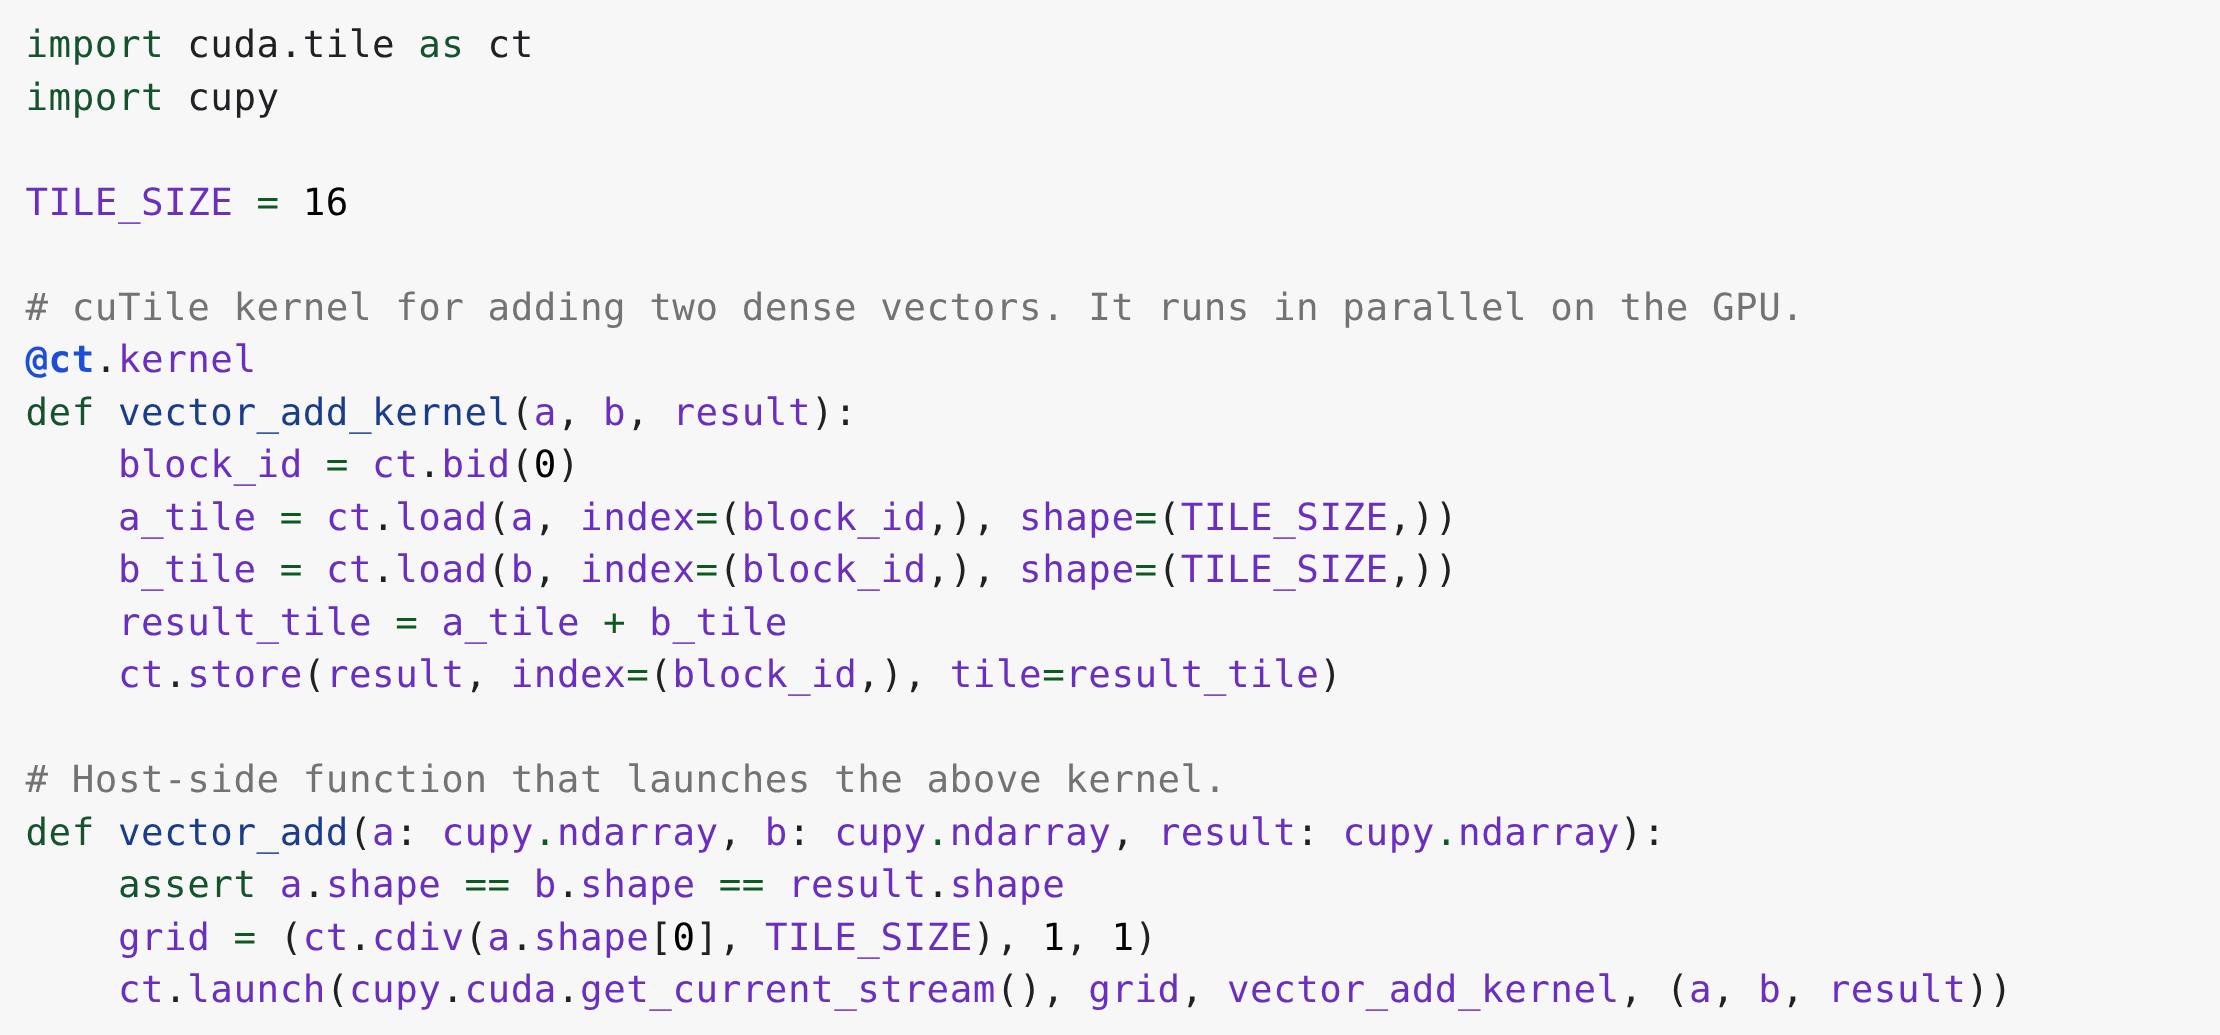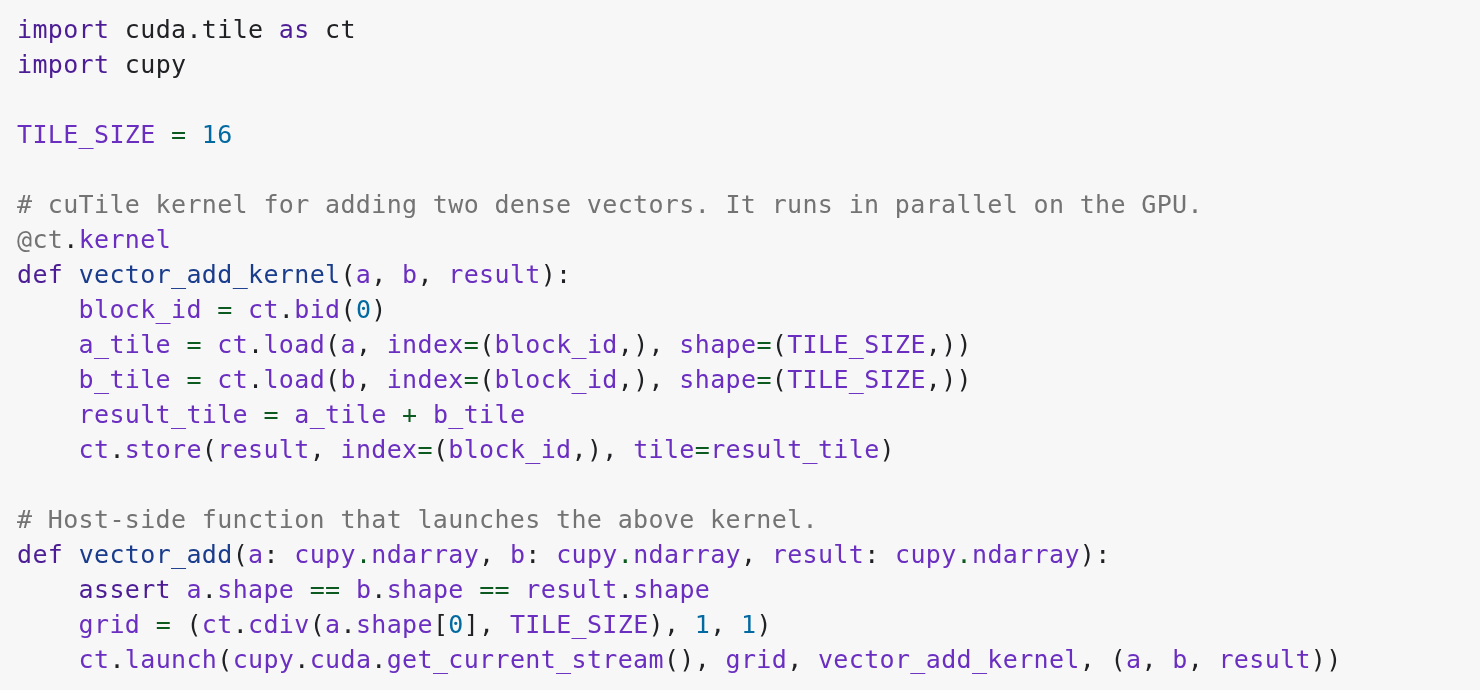--- a/index.html
+++ b/index.html
@@ -7,25 +7,25 @@
   .code {
     font-family: "DejaVu Sans Mono", "Liberation Mono", monospace;
     font-size: 25px;
     line-height: 35px;
     color: #202124;
     padding: 12px 0 0 17px;
     white-space: pre;
     letter-spacing: 0.35px;
   }
   .line { height:35px; }
-  .kw { color:#4c1d95; }
+  .kw { color:#14532d; }
   .fn { color:#1a3c8c; }
   .v  { color:#6a2fc0; }
   .op { color:#0d5a20; }
-  .num{ color:#0369a1; }
+  .num{ color:#000000; }
   .cm { color:#737373; }
-  .dec{ color:#737373; }
+  .dec{ color:#1d4ed8;font-weight:bold; }
   .p  { color:#202124; }
 </style>
 </head>
 <body>
 
 <div class="code" id="code"><div class="line"><span class="kw">import</span><span class="p"> cuda.tile </span><span class="kw">as</span><span class="p"> ct</span></div><div class="line"><span class="kw">import</span><span class="p"> cupy</span></div><div class="line"> </div><div class="line"><span class="v">TILE_SIZE</span><span class="p"> </span><span class="op">=</span><span class="p"> </span><span class="num">16</span></div><div class="line"> </div><div class="line"><span class="cm"># cuTile kernel for adding two dense vectors. It runs in parallel on the GPU.</span></div><div class="line"><span class="dec">@ct</span><span class="p">.</span><span class="v">kernel</span></div><div class="line"><span class="kw">def</span><span class="p"> </span><span class="fn">vector_add_kernel</span><span class="p">(</span><span class="v">a</span><span class="p">, </span><span class="v">b</span><span class="p">, </span><span class="v">result</span><span class="p">):</span></div><div class="line"><span class="p">    </span><span class="v">block_id</span><span class="p"> </span><span class="op">=</span><span class="p"> </span><span class="v">ct</span><span class="p">.</span><span class="v">bid</span><span class="p">(</span><span class="num">0</span><span class="p">)</span></div><div class="line"><span class="p">    </span><span class="v">a_tile</span><span class="p"> </span><span class="op">=</span><span class="p"> </span><span class="v">ct</span><span class="p">.</span><span class="v">load</span><span class="p">(</span><span class="v">a</span><span class="p">, </span><span class="v">index</span><span class="op">=</span><span class="p">(</span><span class="v">block_id</span><span class="p">,), </span><span class="v">shape</span><span class="op">=</span><span class="p">(</span><span class="v">TILE_SIZE</span><span class="p">,))</span></div><div class="line"><span class="p">    </span><span class="v">b_tile</span><span class="p"> </span><span class="op">=</span><span class="p"> </span><span class="v">ct</span><span class="p">.</span><span class="v">load</span><span class="p">(</span><span class="v">b</span><span class="p">, </span><span class="v">index</span><span class="op">=</span><span class="p">(</span><span class="v">block_id</span><span class="p">,), </span><span class="v">shape</span><span class="op">=</span><span class="p">(</span><span class="v">TILE_SIZE</span><span class="p">,))</span></div><div class="line"><span class="p">    </span><span class="v">result_tile</span><span class="p"> </span><span class="op">=</span><span class="p"> </span><span class="v">a_tile</span><span class="p"> </span><span class="op">+</span><span class="p"> </span><span class="v">b_tile</span></div><div class="line"><span class="p">    </span><span class="v">ct</span><span class="p">.</span><span class="v">store</span><span class="p">(</span><span class="v">result</span><span class="p">, </span><span class="v">index</span><span class="op">=</span><span class="p">(</span><span class="v">block_id</span><span class="p">,), </span><span class="v">tile</span><span class="op">=</span><span class="v">result_tile</span><span class="p">)</span></div><div class="line"> </div><div class="line"><span class="cm"># Host-side function that launches the above kernel.</span></div><div class="line"><span class="kw">def</span><span class="p"> </span><span class="fn">vector_add</span><span class="p">(</span><span class="v">a</span><span class="p">: </span><span class="v">cupy</span><span class="op">.</span><span class="v">ndarray</span><span class="p">, </span><span class="v">b</span><span class="p">: </span><span class="v">cupy</span><span class="op">.</span><span class="v">ndarray</span><span class="p">, </span><span class="v">result</span><span class="p">: </span><span class="v">cupy</span><span class="op">.</span><span class="v">ndarray</span><span class="p">):</span></div><div class="line"><span class="p">    </span><span class="kw">assert</span><span class="p"> </span><span class="v">a</span><span class="p">.</span><span class="v">shape</span><span class="p"> </span><span class="op">==</span><span class="p"> </span><span class="v">b</span><span class="p">.</span><span class="v">shape</span><span class="p"> </span><span class="op">==</span><span class="p"> </span><span class="v">result</span><span class="p">.</span><span class="v">shape</span></div><div class="line"><span class="p">    </span><span class="v">grid</span><span class="p"> </span><span class="op">=</span><span class="p"> (</span><span class="v">ct</span><span class="p">.</span><span class="v">cdiv</span><span class="p">(</span><span class="v">a</span><span class="p">.</span><span class="v">shape</span><span class="p">[</span><span class="num">0</span><span class="p">], </span><span class="v">TILE_SIZE</span><span class="p">), </span><span class="num">1</span><span class="p">, </span><span class="num">1</span><span class="p">)</span></div><div class="line"><span class="p">    </span><span class="v">ct</span><span class="p">.</span><span class="v">launch</span><span class="p">(</span><span class="v">cupy</span><span class="p">.</span><span class="v">cuda</span><span class="p">.</span><span class="v">get_current_stream</span><span class="p">(), </span><span class="v">grid</span><span class="p">, </span><span class="v">vector_add_kernel</span><span class="p">, (</span><span class="v">a</span><span class="p">, </span><span class="v">b</span><span class="p">, </span><span class="v">result</span><span class="p">))</span></div></div>
 
 </body></html>

